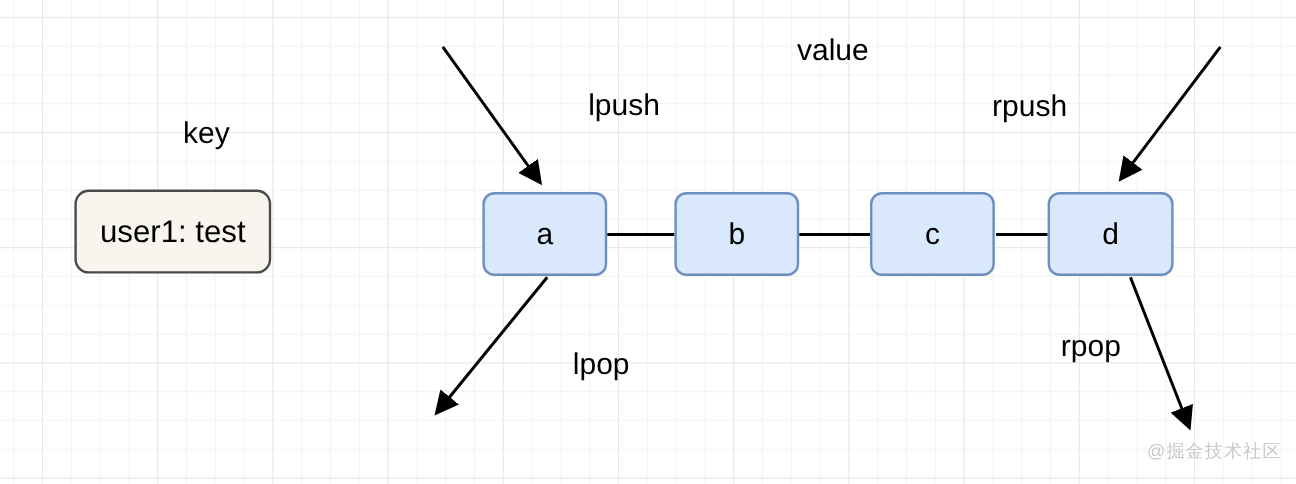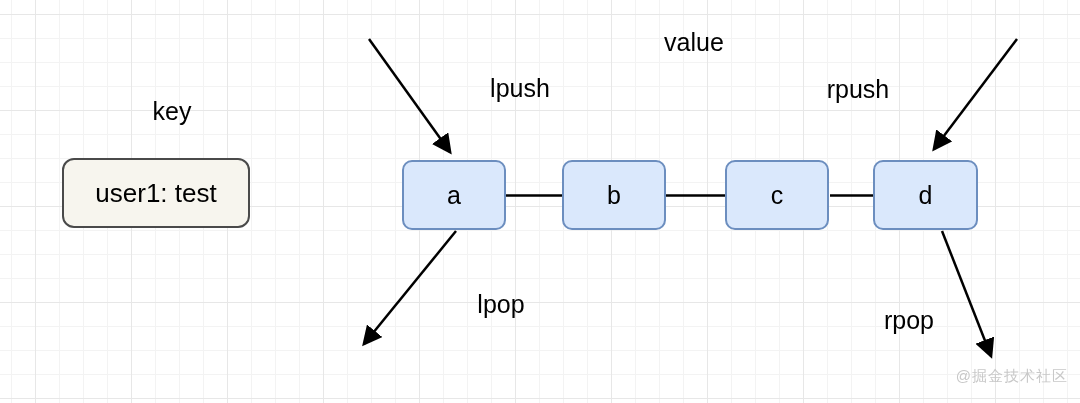--- a/index.html
+++ b/index.html
@@ -27,21 +27,21 @@
     font-size: 25px;
     text-align: center;
     white-space: nowrap;
     transform: translateX(-50%);
     line-height: 1.1;
   }
   .key-box {
     position: absolute;
     left: 62px;
     top: 158px;
-    width: 188px;
+    width: 164px;
     height: 70px;
     box-sizing: border-box;
     background: #f7f5ee;
     border: 2.5px solid #4a4a4a;
     border-radius: 12px;
     display: flex;
     align-items: center;
     justify-content: center;
     font-size: 26px;
     color: #000000;
@@ -101,21 +101,21 @@
     <line x1="1017" y1="39" x2="934" y2="149" stroke="#000000" stroke-width="2.5" marker-end="url(#ah)"></line>
     <line x1="456" y1="231" x2="364" y2="344" stroke="#000000" stroke-width="2.5" marker-end="url(#ah)"></line>
     <line x1="942" y1="231" x2="991" y2="356" stroke="#000000" stroke-width="2.5" marker-end="url(#ah)"></line>
   </svg>
 
   <div class="lbl" style="left:150px; top:98px;margin-left:22px;">key</div>
   <div class="lbl" style="left:694px; top:29px;">value</div>
   <div class="lbl" style="left:484px; top:75px;margin-left:36px;">lpush</div>
   <div class="lbl" style="left:858px; top:76px;">rpush</div>
   <div class="lbl" style="left:462px; top:291px;margin-left:39px;">lpop</div>
-  <div class="lbl" style="left:909px; top:307px;">rpop</div>
+  <div class="lbl" style="left:909px; top:276px;">rpop</div>
 
   <div class="key-box">
     <span>user1: test</span>
   </div>
 
   <div class="node node-a">
     <span>a</span>
   </div>
   <div class="node node-b">
     <span>b</span>

